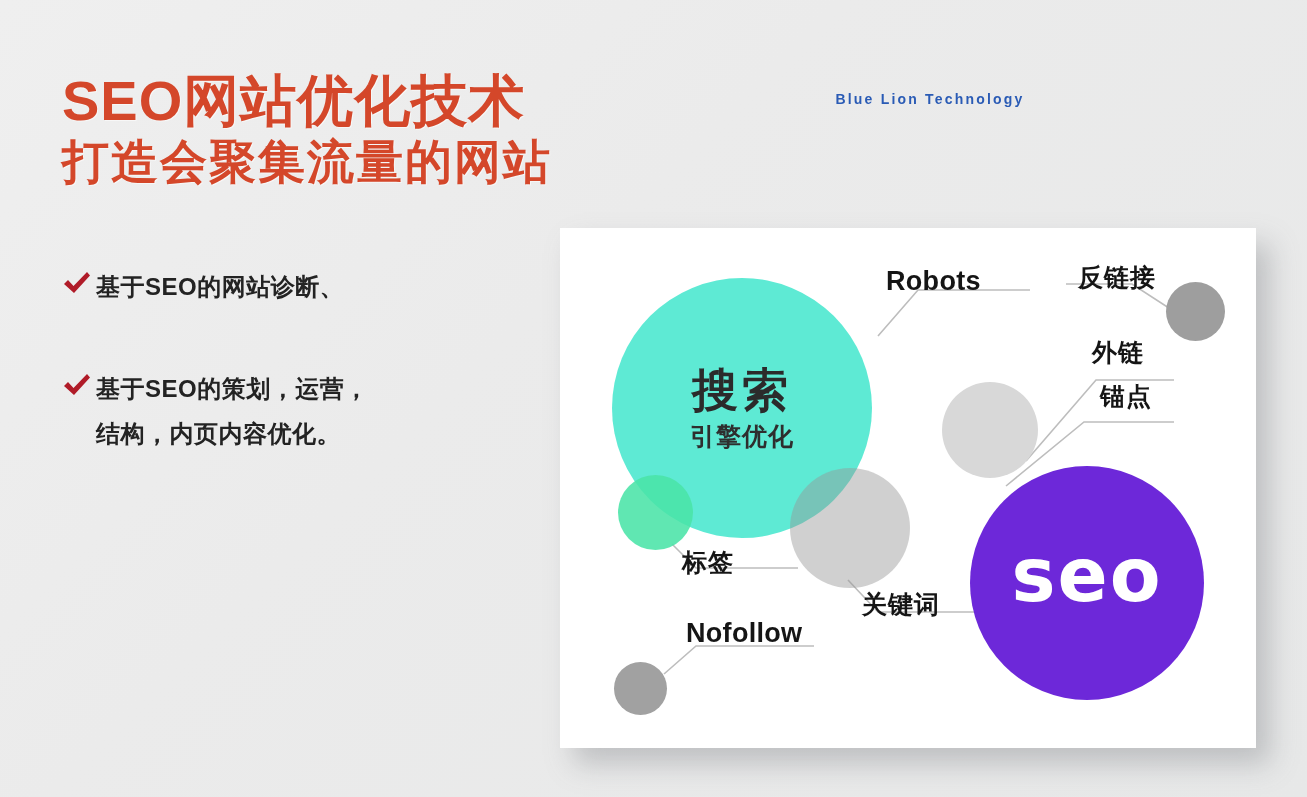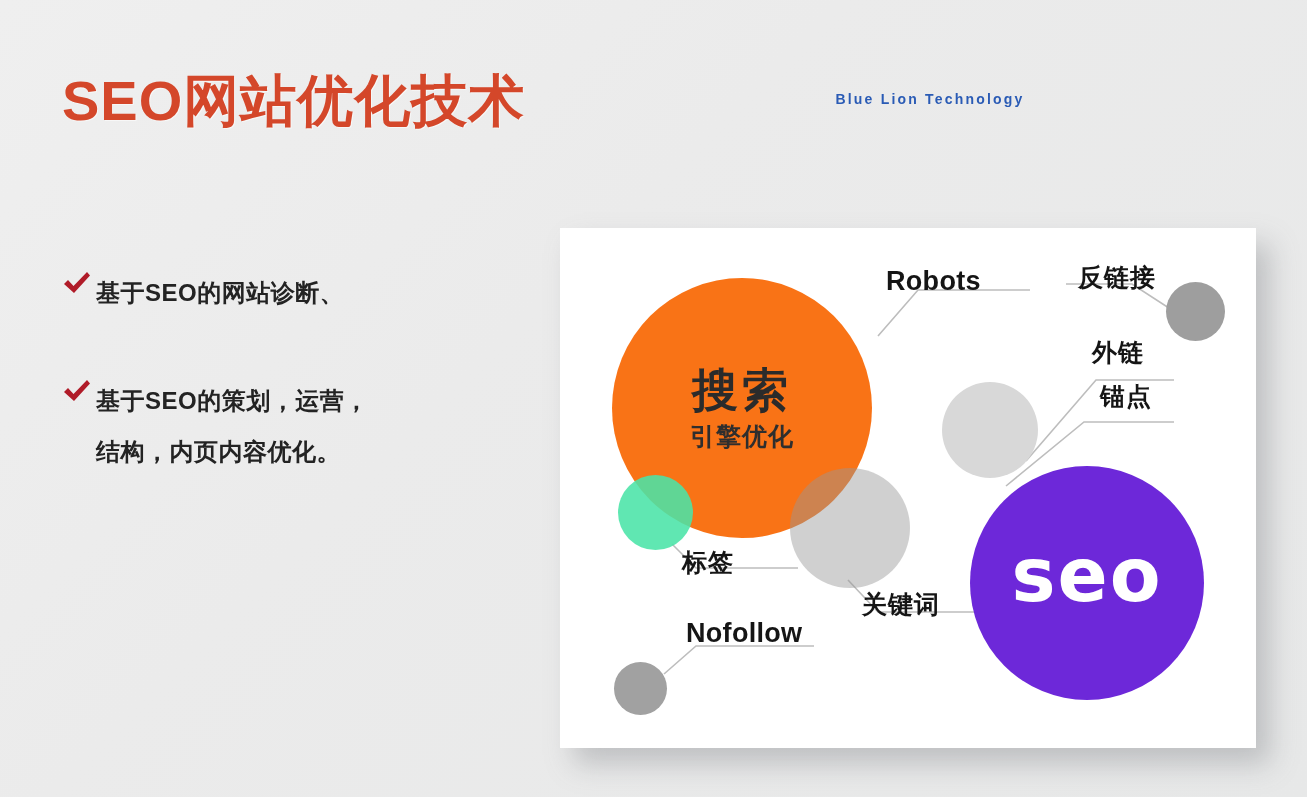--- a/index.html
+++ b/index.html
@@ -24,42 +24,42 @@
     letter-spacing:2px;white-space:nowrap;margin-top:6px;
     text-shadow:1px 1px 0 rgba(255,255,255,.55);
   }
 
   .bullets{position:absolute;left:62px;top:265px;width:470px;}
   .bullet{display:flex;align-items:flex-start;margin-bottom:58px;}
   .check{width:34px;flex:0 0 34px;padding-top:6px;}
   .check svg{display:block;}
   .btext{font-size:24px;font-weight:bold;color:#232323;line-height:1.85;
     letter-spacing:.5px;}
-  .btext .ln{display:block;white-space:nowrap;margin-top:6px;}
+  .btext .ln{display:block;white-space:nowrap;}
 
   
   .logo{position:absolute;left:770px;top:78px;width:320px;text-align:center;}
   .logo .cn{font-size:58px;font-weight:bold;color:#17479e;letter-spacing:4px;
     line-height:1.05;font-family:"DejaVu Sans",sans-serif;}
   .logo .en{font-size:14px;font-weight:bold;color:#2a5bb5;letter-spacing:2.2px;
     margin-top:13px;}
 
   
   .card{
     position:absolute;left:560px;top:228px;width:696px;height:520px;
     background:#fff;
     box-shadow:14px 16px 26px rgba(110,115,120,.34);
     overflow:hidden;
   }
   .diagram{position:absolute;inset:0;}
 
   .circ{position:absolute;border-radius:50%;}
 
   
-  .c-main{left:52px;top:50px;width:260px;height:260px;background:#f97316;}
+  .c-main{left:52px;top:50px;width:260px;height:260px;background:#5eead4;}
   .c-main .t1{position:absolute;left:0;right:0;top:82px;text-align:center;
     font-size:46px;font-weight:bold;color:#2b2b2b;letter-spacing:4px;
     font-family:"DejaVu Sans",sans-serif;}
   .c-main .t2{position:absolute;left:0;right:0;top:142px;text-align:center;
     font-size:25px;font-weight:bold;color:#2e2e2e;letter-spacing:1px;
     font-family:"DejaVu Sans",sans-serif;}
 
   
   .c-mid{left:230px;top:240px;width:120px;height:120px;
     background:rgba(150,150,150,.45);}
@@ -85,20 +85,21 @@
   .leadsvg{position:absolute;left:0;top:0;width:696px;height:520px;
     pointer-events:none;}
 </style>
 </head>
 <body>
 
 <div class="stage">
 
   <div class="headline">
     <div class="l1">SEO网站优化技术</div>
+    <div class="l2">打造会聚集流量的网站</div>
   </div>
 
   <div class="bullets">
 
     <div class="bullet">
       <div class="check">
         <svg width="30" height="26" viewBox="0 0 30 26">
           <path d="M2 13 L6 9 L11.5 15 L25 1 L28 4.5 L12 22 Z" fill="#b01b28"></path>
         </svg>
       </div>

